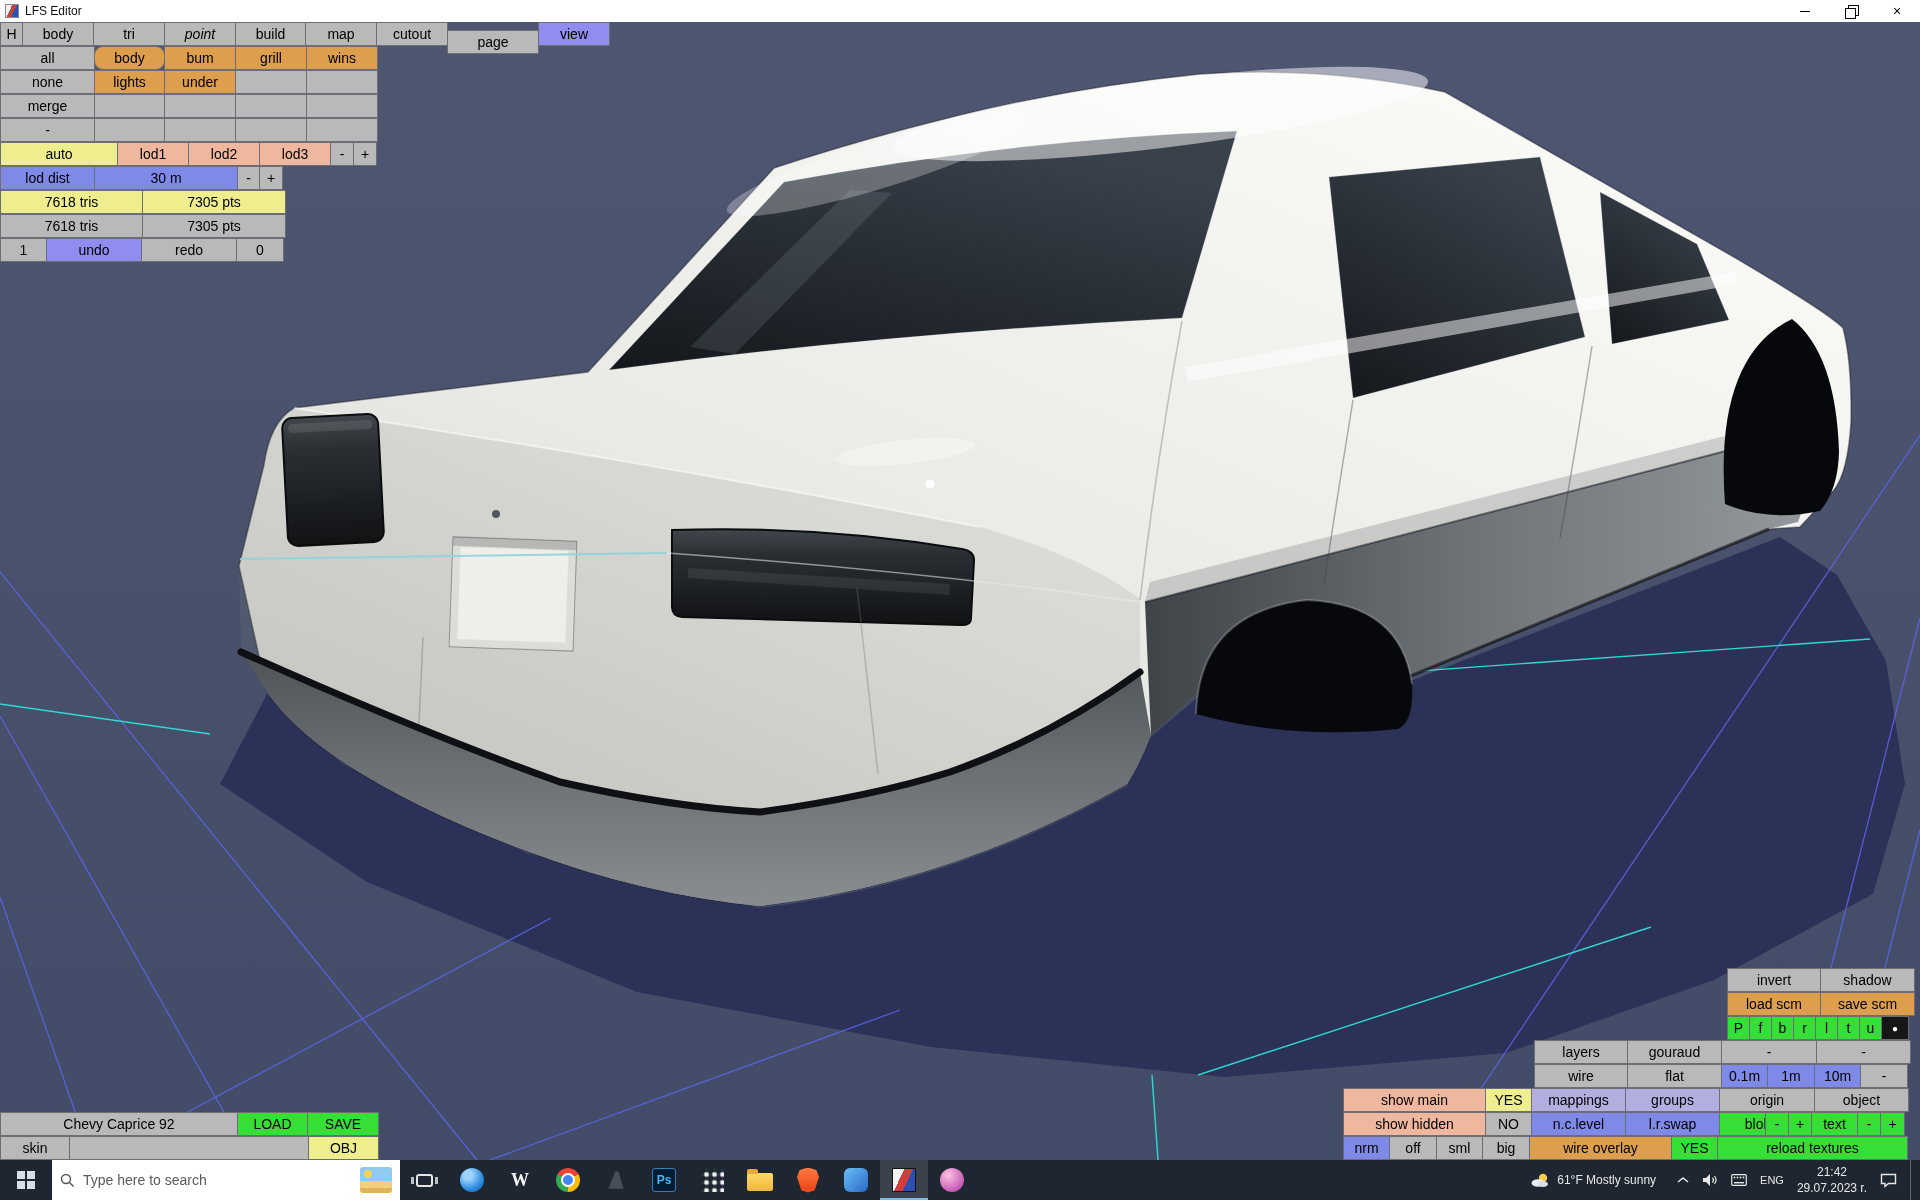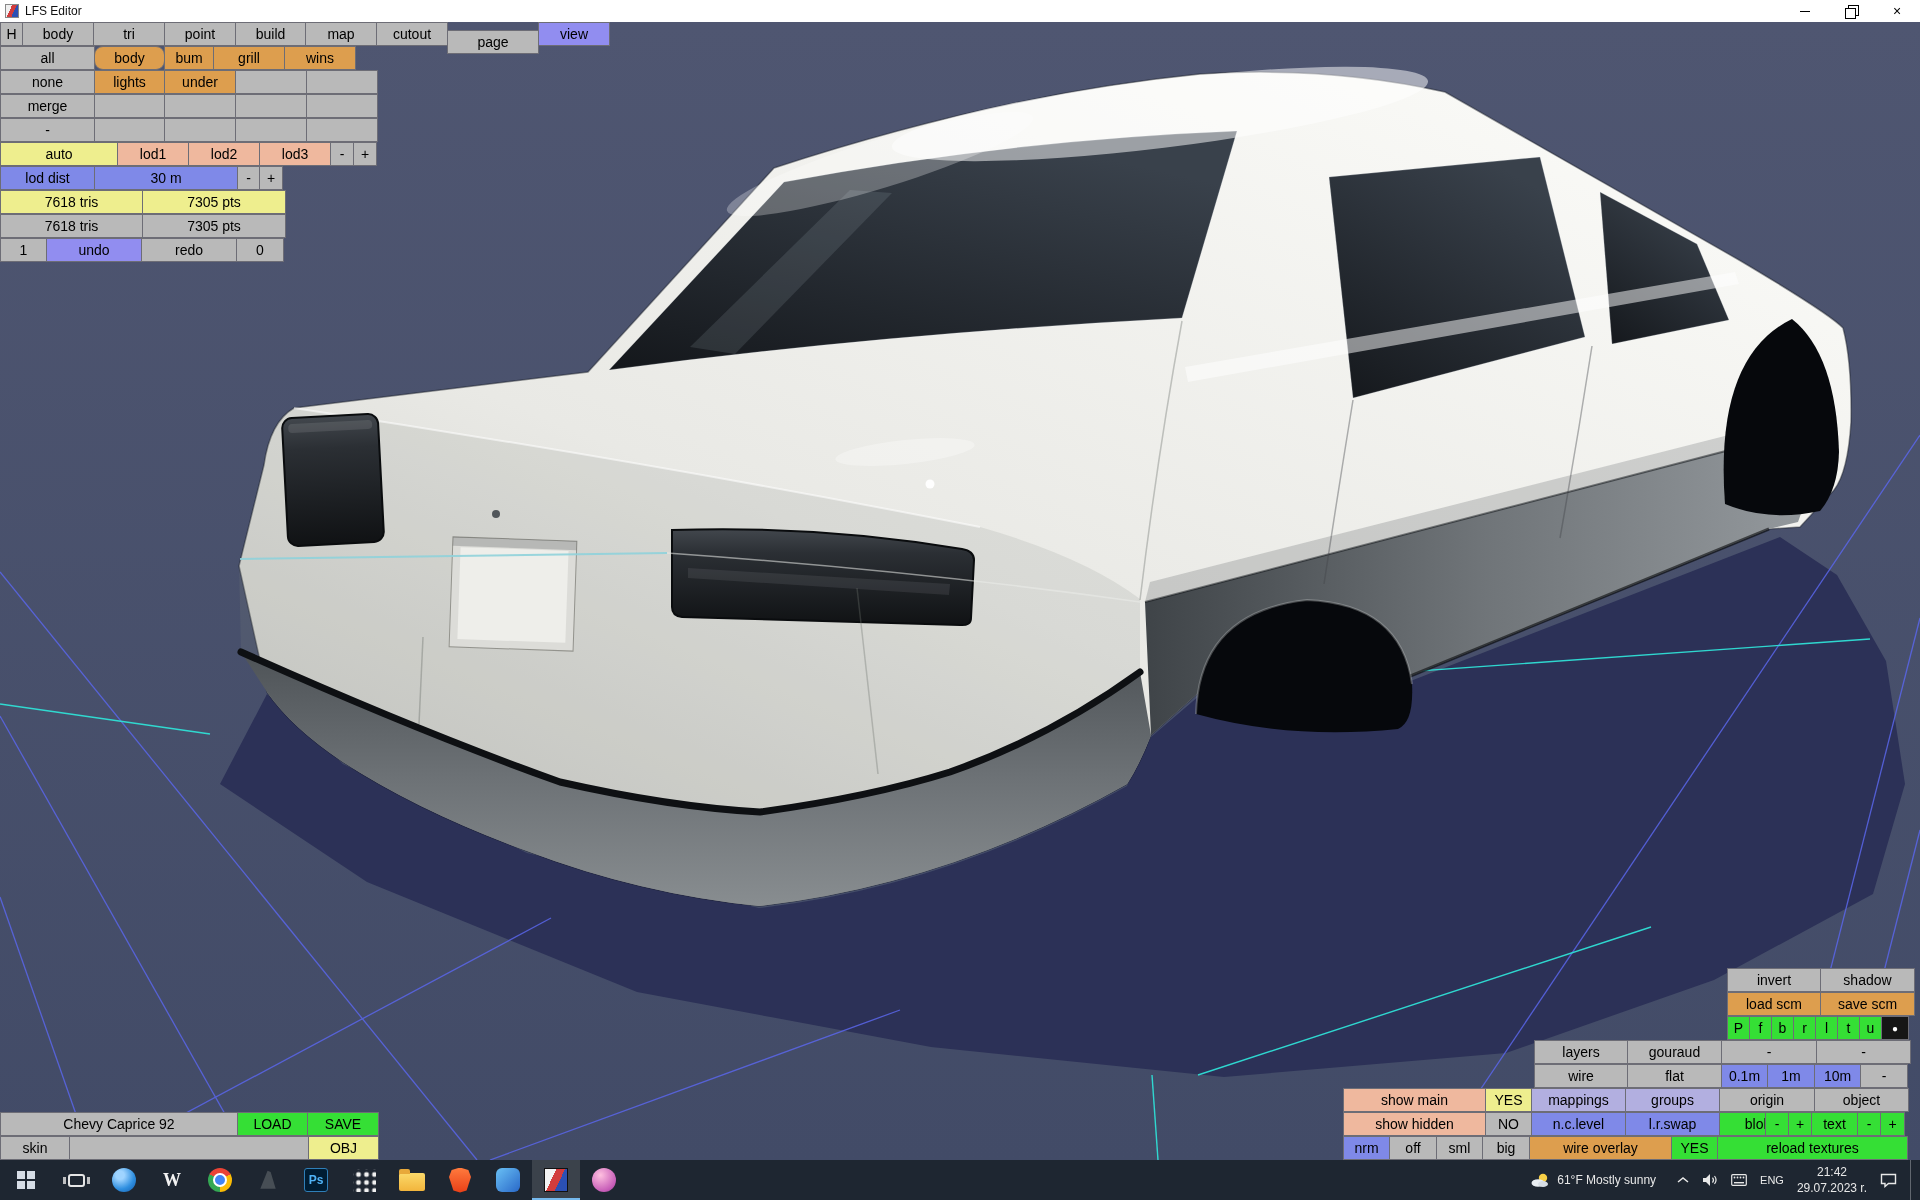--- a/index.html
+++ b/index.html
@@ -211,31 +211,31 @@
         <path d="M1185,345 L1735,250 L1739,262 L1188,360 Z" fill="rgba(255,255,255,0.5)"></path>
       </g>
     </g>
   </svg>
 
   <div id="ui-panels">
       <div class="btn-row" style="left: 0px; top: 22px;">
         <div class="btn c-g" style="width: 23px;">H</div>
         <div class="btn c-g" style="width: 72px;">body</div>
         <div class="btn c-g" style="width: 72px;">tri</div>
-        <div class="btn c-g" style="width: 72px;">point</div>
+        <div class="btn c-g" style="width: 72px; font-style: italic;">point</div>
         <div class="btn c-g" style="width: 71px;">build</div>
         <div class="btn c-g" style="width: 72px;">map</div>
         <div class="btn c-g" style="width: 72px;">cutout</div>
         <div class="btn c-g" style="width: 92px; margin-top: 8px;">page</div>
         <div class="btn c-p" style="width: 72px;">view</div>
       </div>
       <div class="btn-row" style="left: 0px; top: 46px;">
         <div class="btn c-g" style="width: 95px;">all</div>
         <div class="btn c-o" style="width: 71px; border-radius: 9px;">body</div>
-        <div class="btn c-o" style="width: 50px;">bum</div>
+        <div class="btn c-o" style="width: 72px;">bum</div>
         <div class="btn c-o" style="width: 72px;">grill</div>
         <div class="btn c-o" style="width: 72px;">wins</div>
       </div>
       <div class="btn-row" style="left: 0px; top: 70px;">
         <div class="btn c-g" style="width: 95px;">none</div>
         <div class="btn c-o" style="width: 71px;">lights</div>
         <div class="btn c-o" style="width: 72px;">under</div>
         <div class="btn c-g" style="width: 72px;"></div>
         <div class="btn c-g" style="width: 72px;"></div>
       </div>
@@ -350,20 +350,28 @@
         <div class="btn c-g" style="width: 48px;">big</div>
         <div class="btn c-o" style="width: 143px;">wire overlay</div>
         <div class="btn c-gr" style="width: 47px;">YES</div>
         <div class="btn c-gr" style="width: 191px;">reload textures</div>
       </div>
     </div>
 
   <div id="taskbar">
     <div class="tb-start">
       <span class="win-logo"></span>
+    </div>
+    <div class="search">
+      <svg width="15" height="15">
+          <circle cx="6" cy="6" r="4.5" stroke="#555" fill="none" stroke-width="1.4"></circle>
+          <path d="M9.5 9.5 L13.5 13.5" stroke="#555" stroke-width="1.4"></path>
+        </svg>
+      <input type="text" placeholder="Type here to search" style="">
+      <span class="weather-mini"></span>
     </div>
     <div id="tb-apps">
         <div class="tb-app">
           <div class="ic ic-taskview"></div>
         </div>
         <div class="tb-app">
           <div class="ic ic-bluecircle"></div>
         </div>
         <div class="tb-app">
           <div class="ic ic-wletter">W</div>

